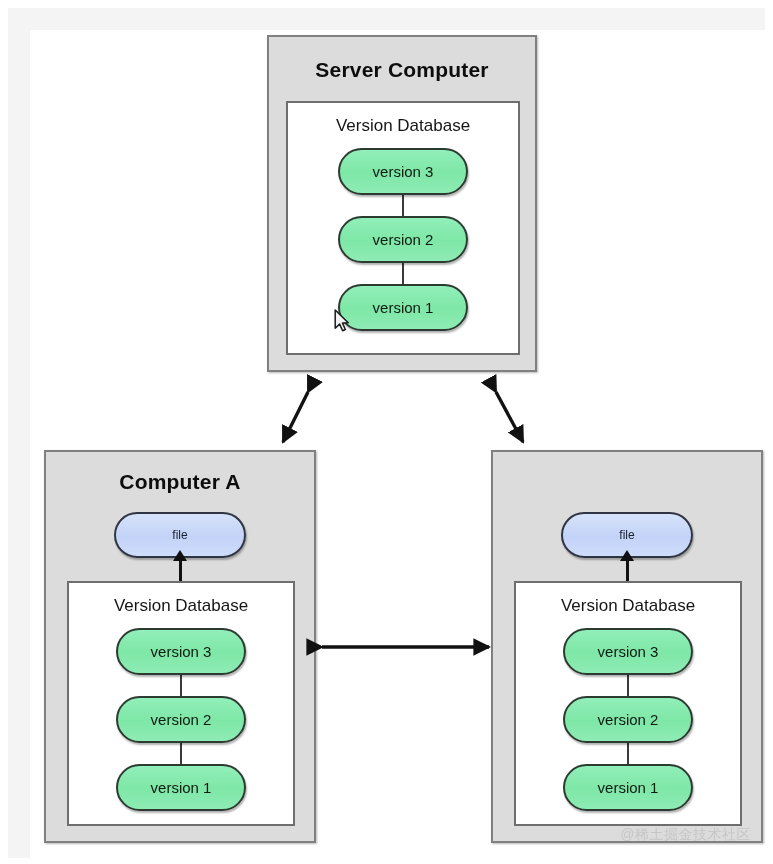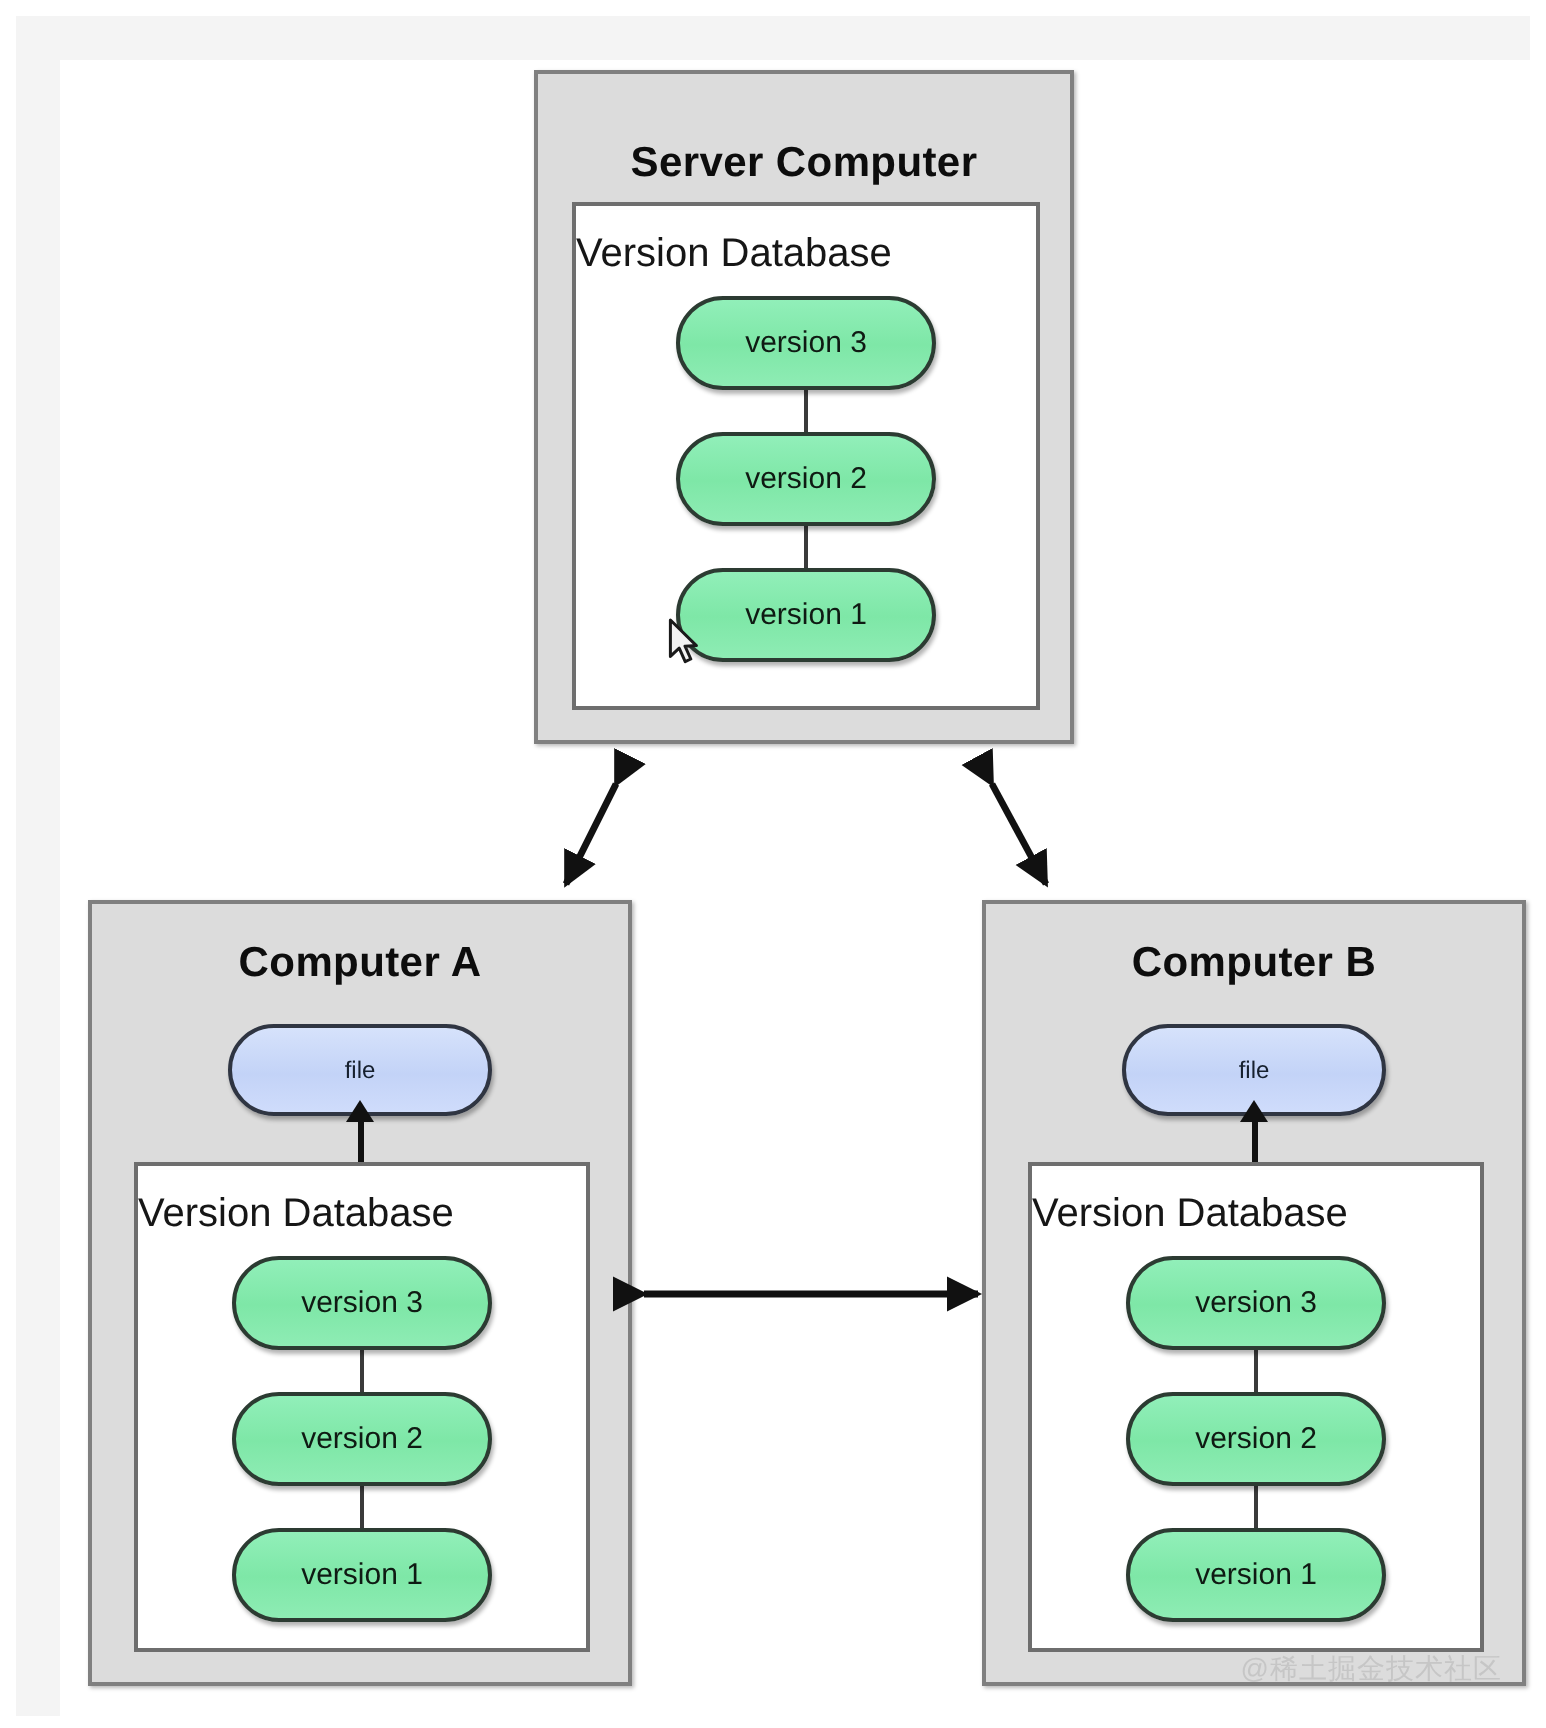--- a/index.html
+++ b/index.html
@@ -48,21 +48,21 @@
   .panel-title {
     position: absolute;
     left: 0;
     width: 100%;
     text-align: center;
     font-weight: bold;
     font-size: 21px;
     color: #0d0d0d;
     letter-spacing: 0.2px;
   }
-  #panel-server .panel-title { top: 33px; }
+  #panel-server .panel-title { top: 21px; }
   #panel-a .panel-title, #panel-b .panel-title { top: 18px; }
 
   
   .file-capsule {
     position: absolute;
     width: 132px;
     height: 46px;
     left: 50%;
     margin-left: -66px;
     top: 60px;
@@ -106,21 +106,22 @@
     box-sizing: border-box;
   }
   #vdb-server { left: 17px; top: 64px;  width: 234px; height: 254px; }
   #vdb-a, #vdb-b { left: 21px; top: 129px; width: 228px; height: 245px; }
 
   .vdb-title {
     position: absolute;
     left: 0;
     top: 13px;
     width: 100%;
-    font-size: 20px;
+    text-align: center;
+    font-size: 17px;
     color: #161616;
   }
 
   
   .version-stack {
     position: absolute;
     left: 0;
     top: 45px;
     width: 100%;
   }
@@ -226,21 +227,20 @@
         </div>
         <div class="version-link"></div>
         <div class="version-row">
           <div class="version-capsule">version 1</div>
         </div>
       </div>
     </div>
   </div>
 
   <div class="panel" id="panel-b">
-    <div class="panel-title">Computer B</div>
 
     <div class="file-capsule">file</div>
 
     <div class="file-arrow"></div>
 
     <div class="vdb" id="vdb-b">
       <div class="vdb-title">Version Database</div>
 
       <div class="version-stack">
         <div class="version-row">

